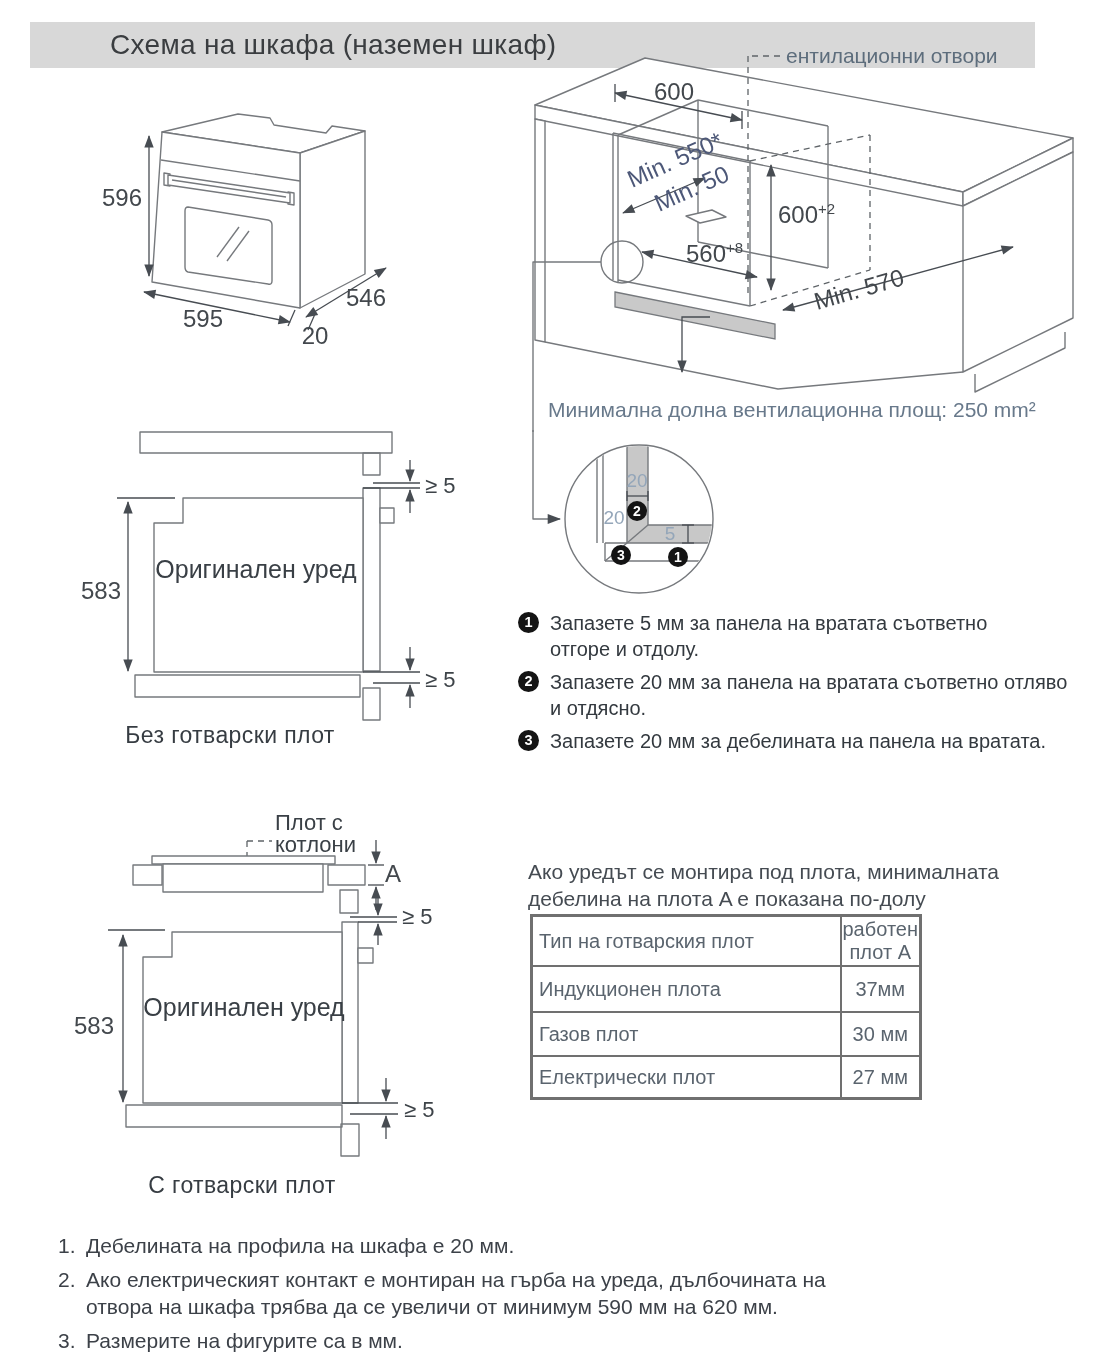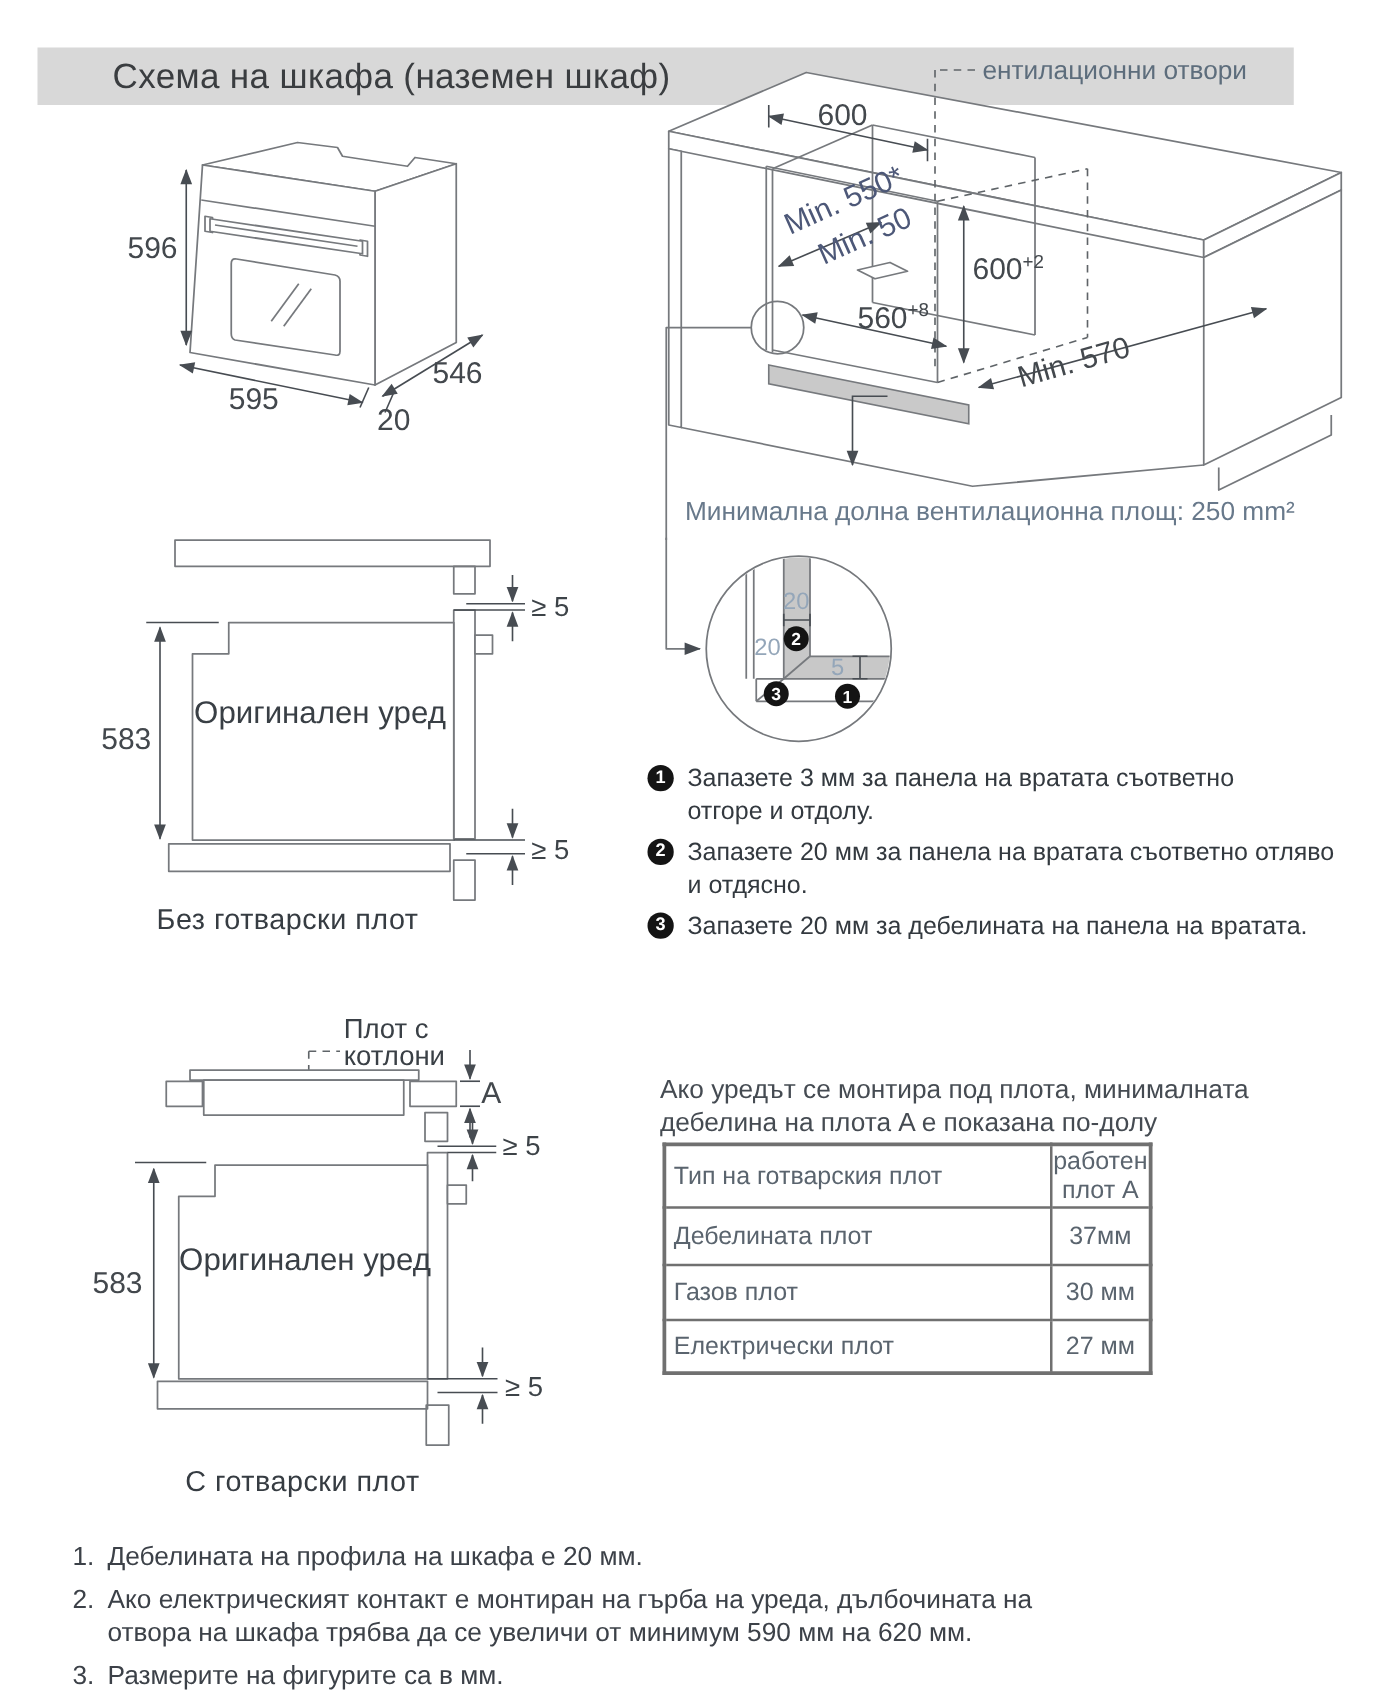--- a/index.html
+++ b/index.html
@@ -5,22 +5,22 @@
   html,body{margin:0;padding:0;}
   body{
     width:1110px;height:1362px;position:relative;background:#ffffff;
     font-family:"Liberation Sans",sans-serif;overflow:hidden;
   }
   .abs{position:absolute;}
   svg{font-family:"Liberation Sans",sans-serif;}
   
   #titlebar{
     left:30px;top:22px;width:1005px;height:46px;background:#d8d8d8;
-    color:#3a3d40;font-size:28px;line-height:46px;padding-left:60px;
-    box-sizing:border-box;letter-spacing:.3px;margin-top:16px;
+    color:#3a3d40;font-size:28px;line-height:46px;padding-left:80px;
+    box-sizing:border-box;letter-spacing:.3px;
   }
   
   .st{stroke:#76797d;stroke-width:1.4;fill:none;stroke-linejoin:round;}
   .stf{stroke:#76797d;stroke-width:1.4;fill:#ffffff;stroke-linejoin:round;}
   .dm{stroke:#474c52;stroke-width:1.3;fill:none;}
   .dsh{stroke:#5f6468;stroke-width:1.3;fill:none;stroke-dasharray:6 5;}
   
   .dim{font-size:24px;fill:#43484d;}
   .dimB{font-size:24px;fill:#4d5878;}
   .gap{font-size:22px;fill:#3d4348;}
@@ -199,21 +199,21 @@
   </g>
   <g>
     <circle cx="158" cy="127" r="10" fill="#141414"></circle>
     <text class="bnum" x="158" y="132" text-anchor="middle">1</text>
   </g>
 </svg>
 
 <div id="legend" class="abs">
   <div class="legend-item">
     <div class="badge">1</div>
-    <div class="legend-text">Запазете 3 мм за панела на вратата съответно
+    <div class="legend-text">Запазете 5 мм за панела на вратата съответно
 отгоре и отдолу.</div>
   </div>
   <div class="legend-item">
     <div class="badge">2</div>
     <div class="legend-text">Запазете 20 мм за панела на вратата съответно отляво
 и отдясно.</div>
   </div>
   <div class="legend-item">
     <div class="badge">3</div>
     <div class="legend-text">Запазете 20 мм за дебелината на панела на вратата.</div>
@@ -313,21 +313,21 @@
 <div id="intro" class="abs">Ако уредът се монтира под плота, минималната
 дебелина на плота A е показана по-долу</div>
 
 <table id="spec" class="abs">
   <tbody>
       <tr class="h">
     <td class="c1">Тип на готварския плот</td>
     <td class="c2">работен плот A</td>
   </tr>
   <tr class="r1">
-    <td class="c1">Дебелината плот</td>
+    <td class="c1">Индукционен плота</td>
     <td class="c2">37мм</td>
   </tr>
   <tr class="r3">
     <td class="c1">Газов плот</td>
     <td class="c2">30 мм</td>
   </tr>
   <tr class="r4">
     <td class="c1">Електрически плот</td>
     <td class="c2">27 мм</td>
   </tr>

